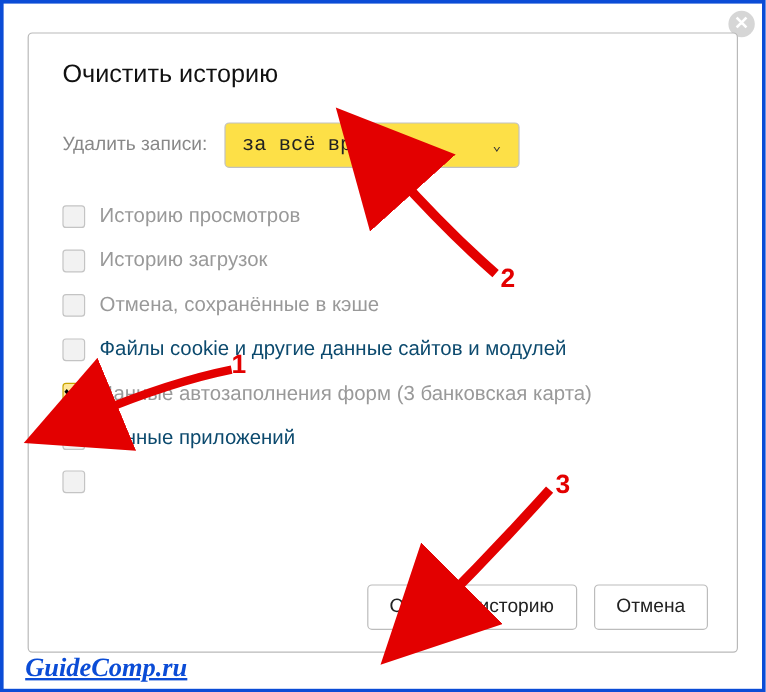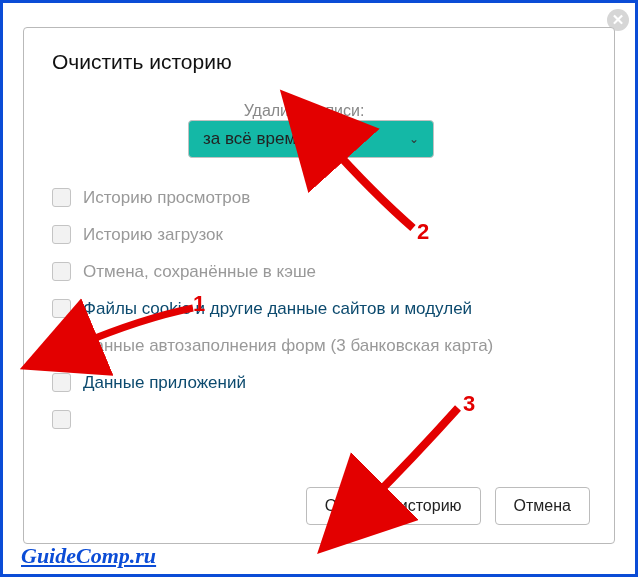--- a/index.html
+++ b/index.html
@@ -39,51 +39,51 @@
     }
     .title {
       font-size: 21px;
       color: #111;
       margin-bottom: 28px;
     }
     .row-delete {
       display: flex;
       align-items: center;
       margin-bottom: 30px;
-      flex-direction: column;
     }
     .delete-label {
       color: #888;
       font-size: 16px;
       margin-right: 14px;
     }
     .select {
       display: flex;
       align-items: center;
       justify-content: space-between;
       width: 246px;
       height: 38px;
       border: 1px solid #c1c1c1;
       border-radius: 4px;
       padding: 0 14px;
       font-size: 17px;
       color: #222;
       cursor: pointer;
-      background: #14b8a6;
+      background: #fde047;
+      font-family: Liberation Mono, monospace;
     }
     .chevron {
       font-size: 12px;
       color: #333;
     }
     .options {
       margin-bottom: 20px;
     }
     .option {
       display: flex;
-      align-items: flex-start;
+      align-items: center;
       margin-bottom: 17px;
       position: relative;
     }
     .checkbox {
       width: 19px;
       height: 19px;
       border: 1px solid #c4c4c4;
       border-radius: 3px;
       background: #f2f2f2;
       margin-right: 12px;

